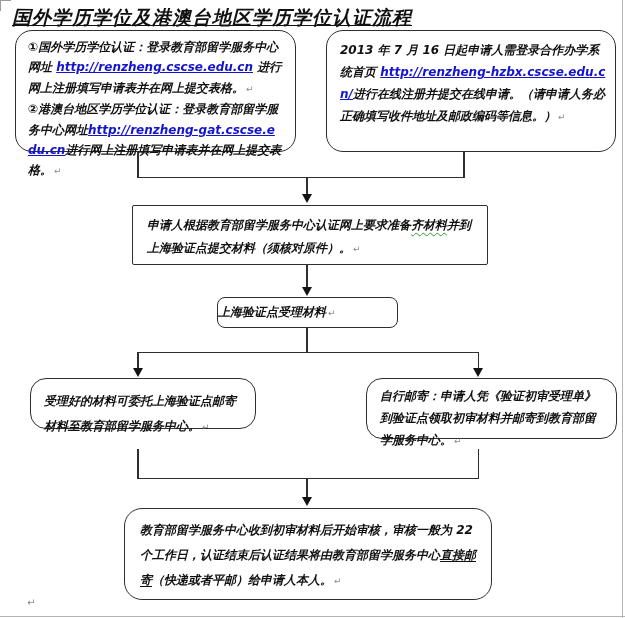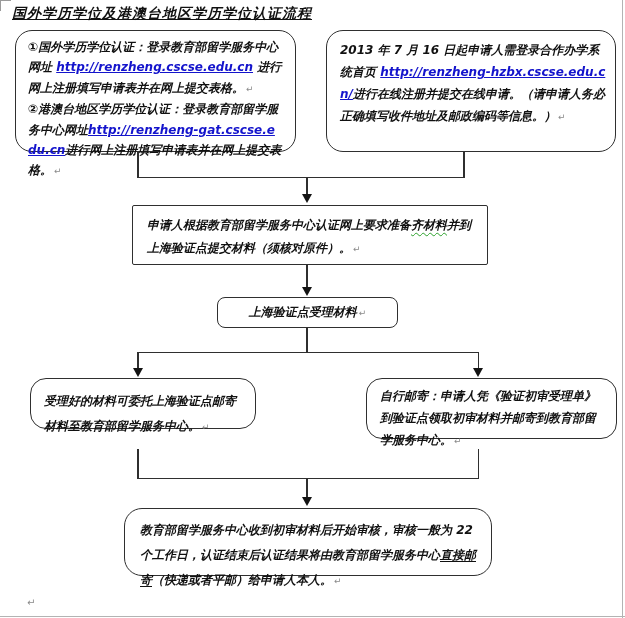--- a/index.html
+++ b/index.html
@@ -13,21 +13,21 @@
   html,body{width:625px;height:618px;}
   body{
     font-family:"DejaVu Sans","Liberation Sans",sans-serif;
     background:#ffffff;
     position:relative;
     overflow:hidden;
   }
   .page{position:absolute;left:0;top:0;width:625px;height:618px;background:#fff;}
   .title{
     position:absolute;
-    font-size:14px;font-weight:bold;font-style:italic;
+    font-size:19px;font-weight:bold;font-style:italic;
     text-decoration:underline;text-align:center;letter-spacing:1px;color:#111;
     white-space:nowrap;
   }
   .fbox{
     position:absolute;background:#fff;
     border:1.4px solid var(--ink);
     font-size:12px;font-weight:bold;color:#111;
     word-break:break-all;
     font-style:italic;
   }
@@ -77,38 +77,38 @@
     <div class="vline" style="left:463.3px;top:152px;height:26px;"></div>
     <div class="hline" style="left:137.3px;top:176.6px;width:327px;"></div>
     <div class="vline" style="left:306.3px;top:178px;height:17px;"></div>
     <div class="arrowhead" style="left:301.5px;top:194px;"></div>
 
     <div class="fbox" style="left:132px;top:205px;width:356px;height:60px;border-radius:2px;padding:8px 14px 0 14px;line-height:23px;"><span class="seg-plain">申请人根据教育部留学服务中心认证网上要求准备</span><span class="seg-squiggle">齐材料</span><span class="seg-plain">并到上海验证点提交材料（须核对原件）。</span><span class="seg-pmark">↵</span></div>
 
     <div class="vline" style="left:306.3px;top:265px;height:23px;"></div>
     <div class="arrowhead" style="left:301.5px;top:287px;"></div>
 
-    <div class="fbox" style="left:217px;top:297px;width:181px;height:31px;border-radius:8px;text-align:center;line-height:28px;"><span class="seg-plain">上海验证点受理材料</span><span class="seg-pmark">↵</span></div>
+    <div class="fbox" style="left:217px;top:297px;width:181px;height:31px;border-radius:8px;text-align:left;line-height:28px;"><span class="seg-plain">上海验证点受理材料</span><span class="seg-pmark">↵</span></div>
 
     <div class="vline" style="left:306.3px;top:328px;height:25px;"></div>
     <div class="hline" style="left:137.3px;top:351.6px;width:341.7px;"></div>
     <div class="vline" style="left:137.3px;top:353px;height:15px;"></div>
     <div class="arrowhead" style="left:132.5px;top:368px;"></div>
     <div class="vline" style="left:477.6px;top:353px;height:15px;"></div>
     <div class="arrowhead" style="left:472.8px;top:368px;"></div>
 
     <div class="fbox" style="left:30px;top:378px;width:226px;height:51px;border-radius:16px;padding:10px 13px 0 13px;line-height:25px;"><span class="seg-plain">受理好的材料可委托上海验证点邮寄材料至教育部留学服务中心。</span><span class="seg-pmark">↵</span></div>
 
     <div class="fbox" style="left:366px;top:378px;width:251px;height:61px;border-radius:16px;padding:6px 13px 0 13px;line-height:22px;"><span class="seg-plain">自行邮寄：申请人凭《验证初审受理单》到验证点领取初审材料并邮寄到教育部留学服务中心。</span><span class="seg-pmark">↵</span></div>
 
     <div class="vline" style="left:137.3px;top:449px;height:30px;"></div>
     <div class="vline" style="left:477.6px;top:449px;height:30px;"></div>
     <div class="hline" style="left:137.3px;top:477.6px;width:341.7px;"></div>
     <div class="vline" style="left:306.3px;top:479px;height:18px;"></div>
     <div class="arrowhead" style="left:301.5px;top:497px;"></div>
 
-    <div class="fbox" style="left:124px;top:508px;width:368px;height:68px;border-radius:18px;padding:9px 15px 0 15px;line-height:25px;"><span class="seg-plain">教育部留学服务中心收到初审材料后开始审核，审核一般为 22 个工作日，认证结束后认证结果将由教育部留学服务中心</span><span class="seg-underline">直接邮寄</span><span class="seg-plain">（快递或者平邮）给申请人本人。</span><span class="seg-pmark">↵</span></div>
+    <div class="fbox" style="left:124px;top:508px;width:368px;height:92px;border-radius:18px;padding:9px 15px 0 15px;line-height:25px;"><span class="seg-plain">教育部留学服务中心收到初审材料后开始审核，审核一般为 22 个工作日，认证结束后认证结果将由教育部留学服务中心</span><span class="seg-underline">直接邮寄</span><span class="seg-plain">（快递或者平邮）给申请人本人。</span><span class="seg-pmark">↵</span></div>
 
   </div>
 
   <div class="loose-pmark" style="left:27px;top:597px;">↵</div>
 
 </div>
 
 </body></html>

